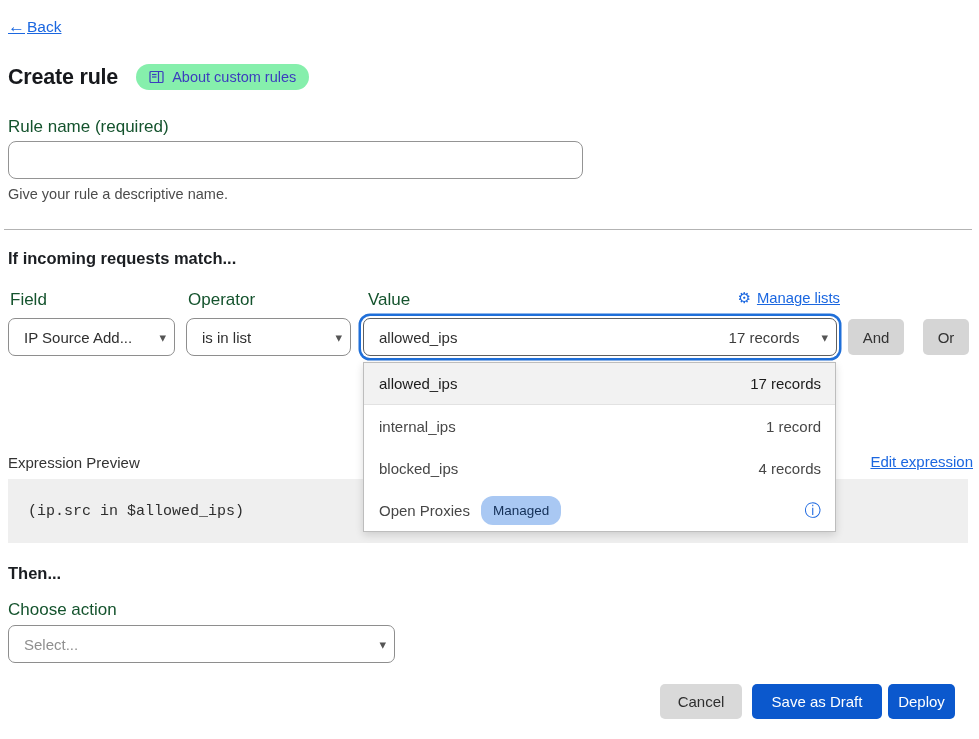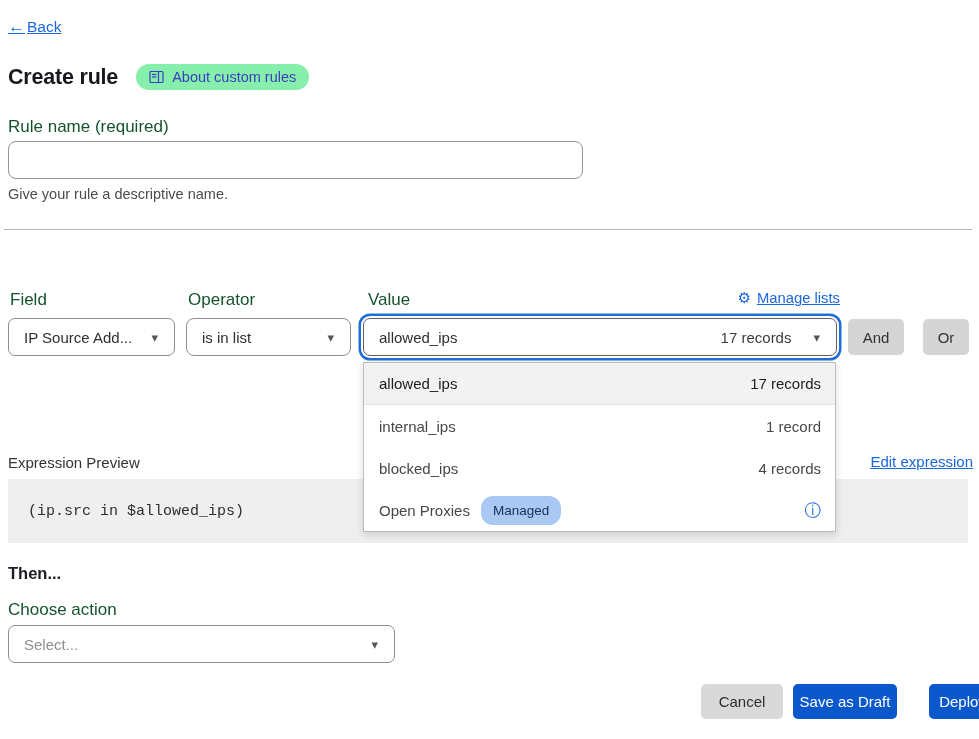--- a/index.html
+++ b/index.html
@@ -29,21 +29,21 @@
   .section-heading { font-size:16.5px; font-weight:700; color:#1b1e22; }
   .match-heading { left:8px; top:249px; }
 
   .label-field { left:10px; top:290px; }
   .label-operator { left:188px; top:290px; }
   .label-value { left:368px; top:290px; }
   .manage-lists { top:289px; right:139px; display:inline-flex; align-items:center; gap:6px; color:#1b67e0; font-size:14.8px; cursor:pointer; }
   .manage-lists .gear { font-size:15px; }
   .manage-lists .lbl { text-decoration:underline; }
 
-  .select { display:flex; align-items:center; justify-content:space-between; border:1px solid #8e8e8e; border-radius:7px; background:#fff; font-size:15px; color:#2f2f2f; cursor:pointer; padding:0 16px 0 15px; height:38px; }
+  .select { display:flex; align-items:center; justify-content:space-between; border:1px solid #8e8e8e; border-radius:7px; background:#fff; font-size:15px; color:#2f2f2f; cursor:pointer; padding:0 8px 0 15px; height:38px; }
   .select .chev { color:#555; font-size:13px; margin-left:8px; }
   .field-select { left:8px; top:318px; width:167px; }
   .operator-select { left:186px; top:318px; width:165px;border-radius:8px; }
   .value-select { left:363px; top:318px; width:474px; border-color:#5f5f5f;
     box-shadow: 0 0 0 2px #ffffff, 0 0 0 4.5px #1f6fd9; }
   .value-select .right-group { display:flex; align-items:center; gap:14px; color:#3d3d3d; }
 
   .chip-btn { display:flex; align-items:center; justify-content:center; background:#d5d5d5; color:#333; border:none; border-radius:5px; font-size:15px; font-family:"Liberation Sans",sans-serif; cursor:pointer; height:36px; }
   .and-btn { left:848px; top:319px; width:56px; }
   .or-btn { left:923px; top:319px; width:46px; }
@@ -62,24 +62,24 @@
   .expr-block { left:8px; top:479px; width:960px; height:64px; background:#efefef; display:flex; align-items:center; padding-left:20px; }
   .expr-code { font-family:"Liberation Mono","DejaVu Sans Mono",monospace; font-size:15px; color:#2e2e2e; }
 
   
   .then-heading { left:8px; top:564px; }
   .choose-action-label { left:8px; top:600px; }
   .action-select { left:8px; top:625px; width:387px; }
   .action-select .placeholder { color:#8f8f8f; }
 
   
-  .footer-btn { display:flex; align-items:center; justify-content:center; border:none; border-radius:5px; font-size:15px; font-family:"Liberation Sans",sans-serif; cursor:pointer; height:35px;margin-left:41px; }
+  .footer-btn { display:flex; align-items:center; justify-content:center; border:none; border-radius:5px; font-size:15px; font-family:"Liberation Sans",sans-serif; cursor:pointer; height:35px; }
   .cancel-btn { left:660px; top:684px; width:82px; background:#d9d9d9; color:#2e2e2e; }
   .blue-btn { background:#0b58cd; color:#ffffff; }
-  .save-draft-btn { left:752px; top:684px; width:104px; }
+  .save-draft-btn { left:752px; top:684px; width:130px; }
   .deploy-btn { left:888px; top:684px; width:67px; }
 </style>
 </head>
 <body>
 
 <div id="app">
 
   <a class="abs back-link">
     <span class="arrow">←</span>
       <span>Back</span>
@@ -99,20 +99,21 @@
       <span>About custom rules</span>
     </div>
   </div>
 
   <div class="abs field-label rule-name-label">Rule name (required)</div>
   <input class="abs rule-name-input" type="text" value="" style="">
   <div class="abs rule-helper">Give your rule a descriptive name.</div>
 
   <div class="abs divider"></div>
 
+  <div class="abs section-heading match-heading">If incoming requests match...</div>
 
   <div class="abs field-label label-field">Field</div>
   <div class="abs field-label label-operator">Operator</div>
   <div class="abs field-label label-value">Value</div>
 
   <a class="abs manage-lists">
     <span class="gear">⚙</span>
     <span class="lbl">Manage lists</span>
   </a>
 

